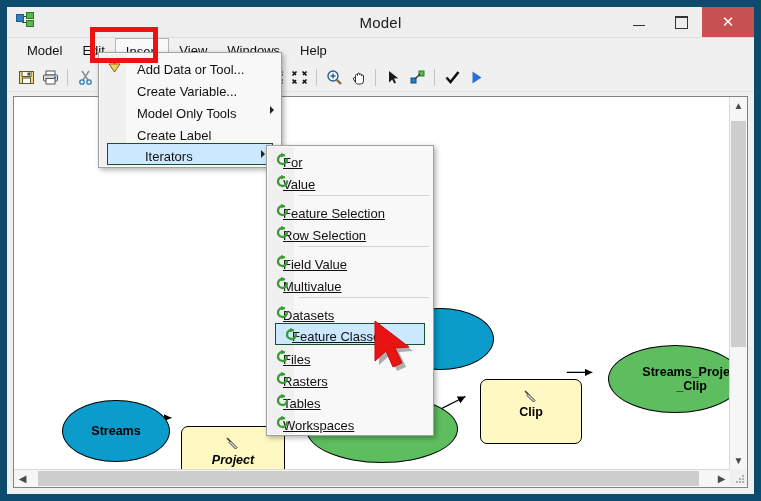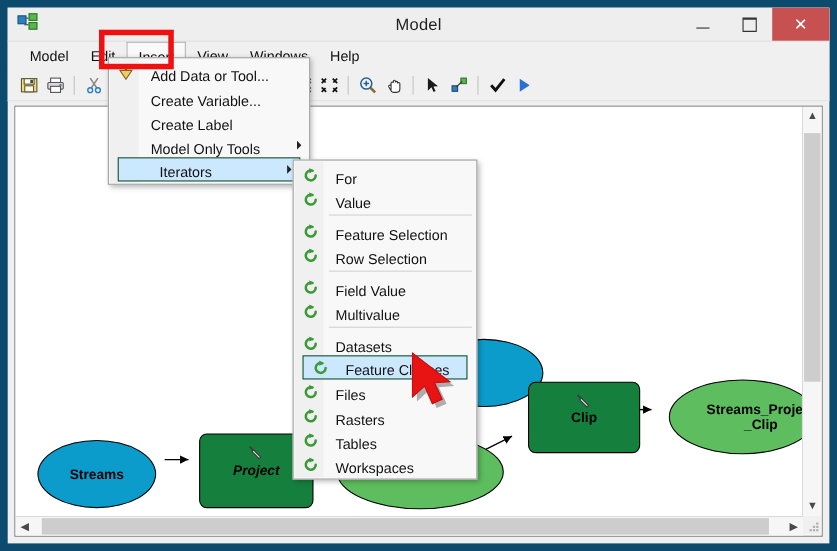--- a/index.html
+++ b/index.html
@@ -101,21 +101,21 @@
     display:flex;align-items:center;justify-content:center;
     text-align:center;
     font-size:12.5px;font-weight:bold;color:#000;
     border:1.3px solid #000;
     box-sizing:border-box;
     line-height:1.12;
   }
   .node.oval{border-radius:50%;}
   .node.oval.blue{background:#0c9ccb;}
   .node.oval.green{background:#5ebd5e;}
-  .node.rect{background:#15803d;border-radius:7px;}
+  .node.rect{background:#fef9c3;border-radius:7px;margin-top:32px;}
   .tool-hammer{position:absolute;left:50%;top:8px;transform:translateX(-50%);}
 
   
   .vscroll{
     width:17px;background:#f6f6f6;border-left:1px solid #d9d9d9;
     display:flex;flex-direction:column;align-items:center;flex:none;
   }
   .hscroll{
     height:17px;background:#f6f6f6;border-top:1px solid #d9d9d9;
     display:flex;align-items:center;flex:none;
@@ -149,21 +149,21 @@
     z-index:2;
   }
   .mi.hl{background:#cce8ff;border:1px solid #14532d;height:22px;box-sizing:border-box;margin:0 8px;padding-left:37px;}
   .mi .micon{position:absolute;left:6px;top:50%;transform:translateY(-50%);width:18px;height:18px;display:flex;align-items:center;justify-content:center;}
   .mi .arrow{position:absolute;right:7px;top:50%;transform:translateY(-50%);
      width:0;height:0;border-left:4px solid #222;border-top:4px solid transparent;border-bottom:4px solid transparent;}
   .msep{height:1px;background:#d2d2d2;margin:3px 4px 3px 32px;position:relative;z-index:2;}
 
   #insert-menu{left:98px;top:52px;width:182px;}
   #iterators-menu{left:266px;top:145px;width:166px;}
-  #iterators-menu .mi{padding-left:38px;}
+  #iterators-menu .mi{padding-left:16px;text-decoration:underline;}
 
   
   .red-box{
     position:absolute;left:90px;top:27px;width:68px;height:36px;
     border:5px solid #ee1111;box-sizing:border-box;z-index:200;pointer-events:none;
   }
   .cursor-arrow{position:absolute;left:370px;top:318px;z-index:210;pointer-events:none;}
 </style>
 </head>
 <body>
@@ -337,21 +337,21 @@
             <line x1="420" y1="254" x2="459" y2="276" stroke="#000" stroke-width="1.3" marker-end="url(#ah)"></line>
 
             <line x1="420" y1="330" x2="459" y2="310" stroke="#000" stroke-width="1.3" marker-end="url(#ah)"></line>
 
             <line x1="562" y1="285" x2="588" y2="285" stroke="#000" stroke-width="1.3" marker-end="url(#ah)"></line>
           </svg>
 
           <div class="node oval blue" style="left:372px;top:211px;width:108px;height:62px;"></div>
           <div class="node oval green" style="left:292px;top:298px;width:152px;height:68px;"></div>
 
-          <div class="node oval blue" style="left:20px;top:303px;width:108px;height:62px;align-items:center;">
+          <div class="node oval blue" style="left:48px;top:303px;width:108px;height:62px;align-items:center;">
             <span>Streams</span>
           </div>
 
           <div class="node rect" style="left:167px;top:297px;width:104px;height:68px;font-style:italic;">
             <svg class="tool-hammer" width="18" height="18" viewBox="0 0 18 18">
               <path d="M3 3 L7 7" stroke="#3a3a3a" stroke-width="1.6"></path>
               <path d="M6.5 6 L13 12.5 L11.5 14 L5 7.5 z" fill="#dcdcdc" stroke="#3a3a3a" stroke-width="1"></path>
             </svg>
             <span>Project</span>
           </div>
@@ -414,26 +414,26 @@
       </svg>
     </span>
     <span>Add Data or Tool...</span>
   </div>
 
   <div class="mi">
     <span>Create Variable...</span>
   </div>
 
   <div class="mi">
-    <span>Create Label</span>
-  </div>
-
-  <div class="mi">
     <span>Model Only Tools</span>
     <span class="arrow"></span>
+  </div>
+
+  <div class="mi">
+    <span>Create Label</span>
   </div>
 
   <div class="mi hl">
     <span>Iterators</span>
     <span class="arrow"></span>
   </div>
 </div>
 
 <div class="popup" id="iterators-menu">
   <div class="gutter"></div>

